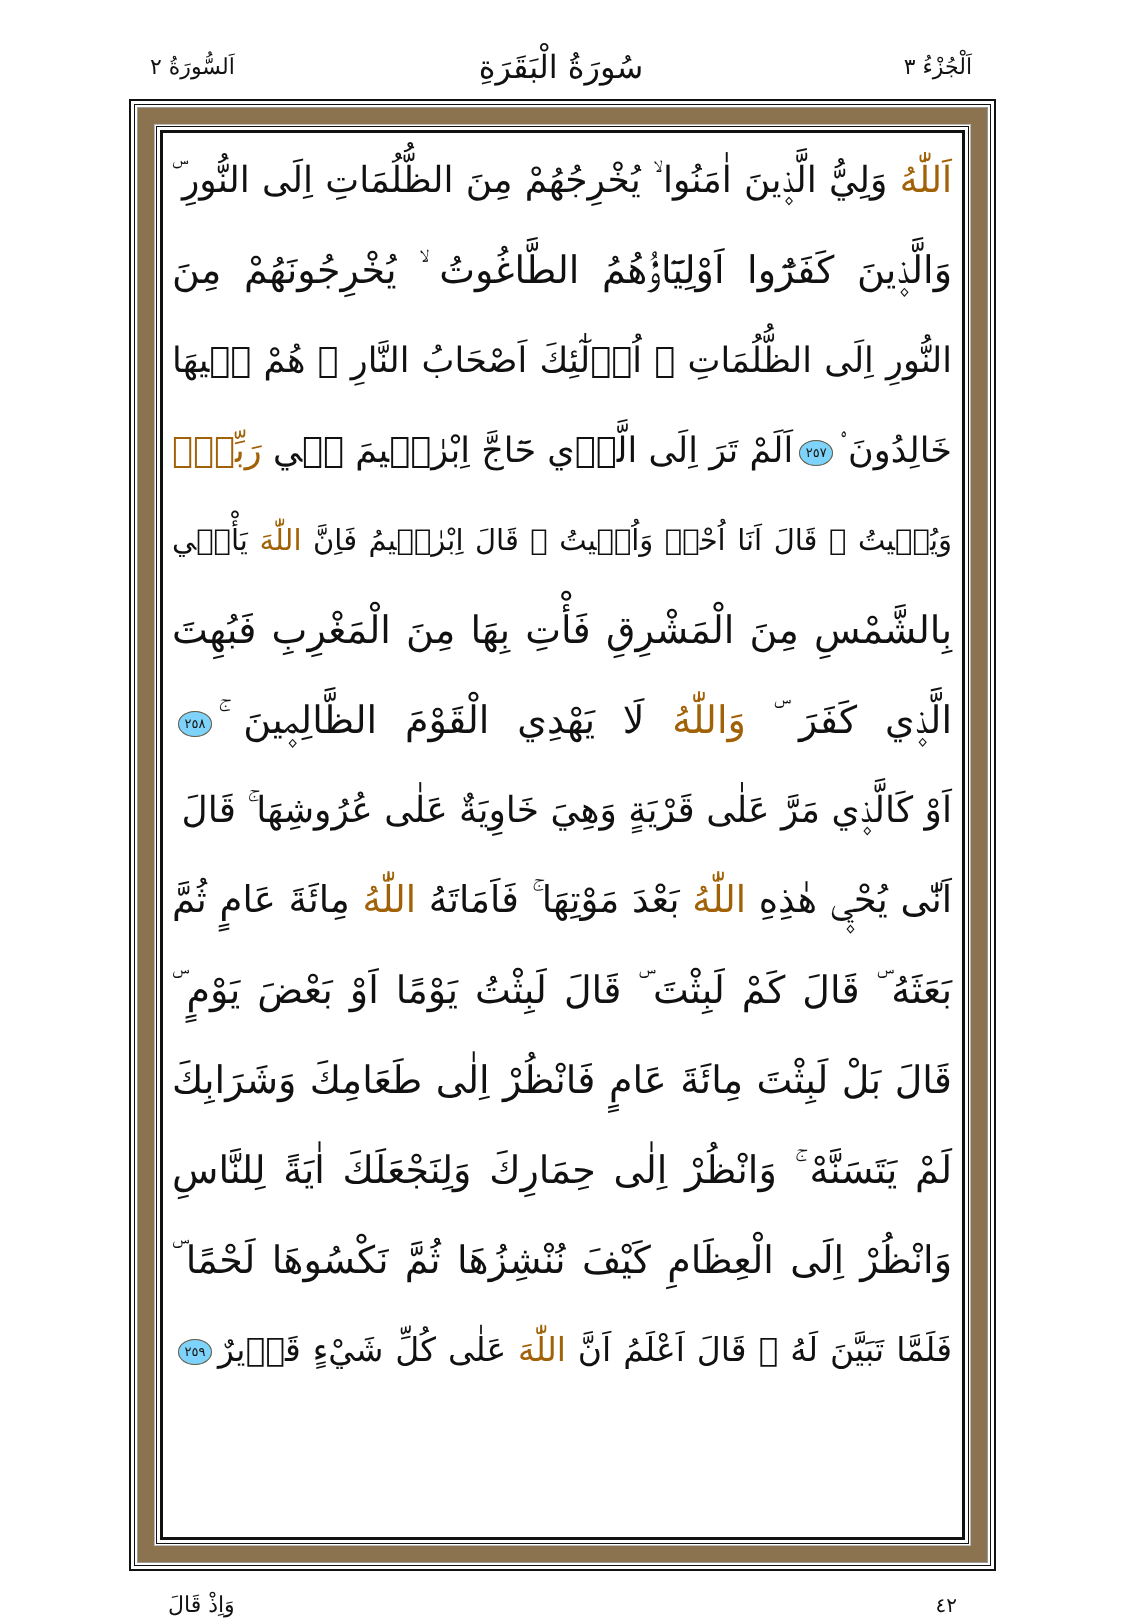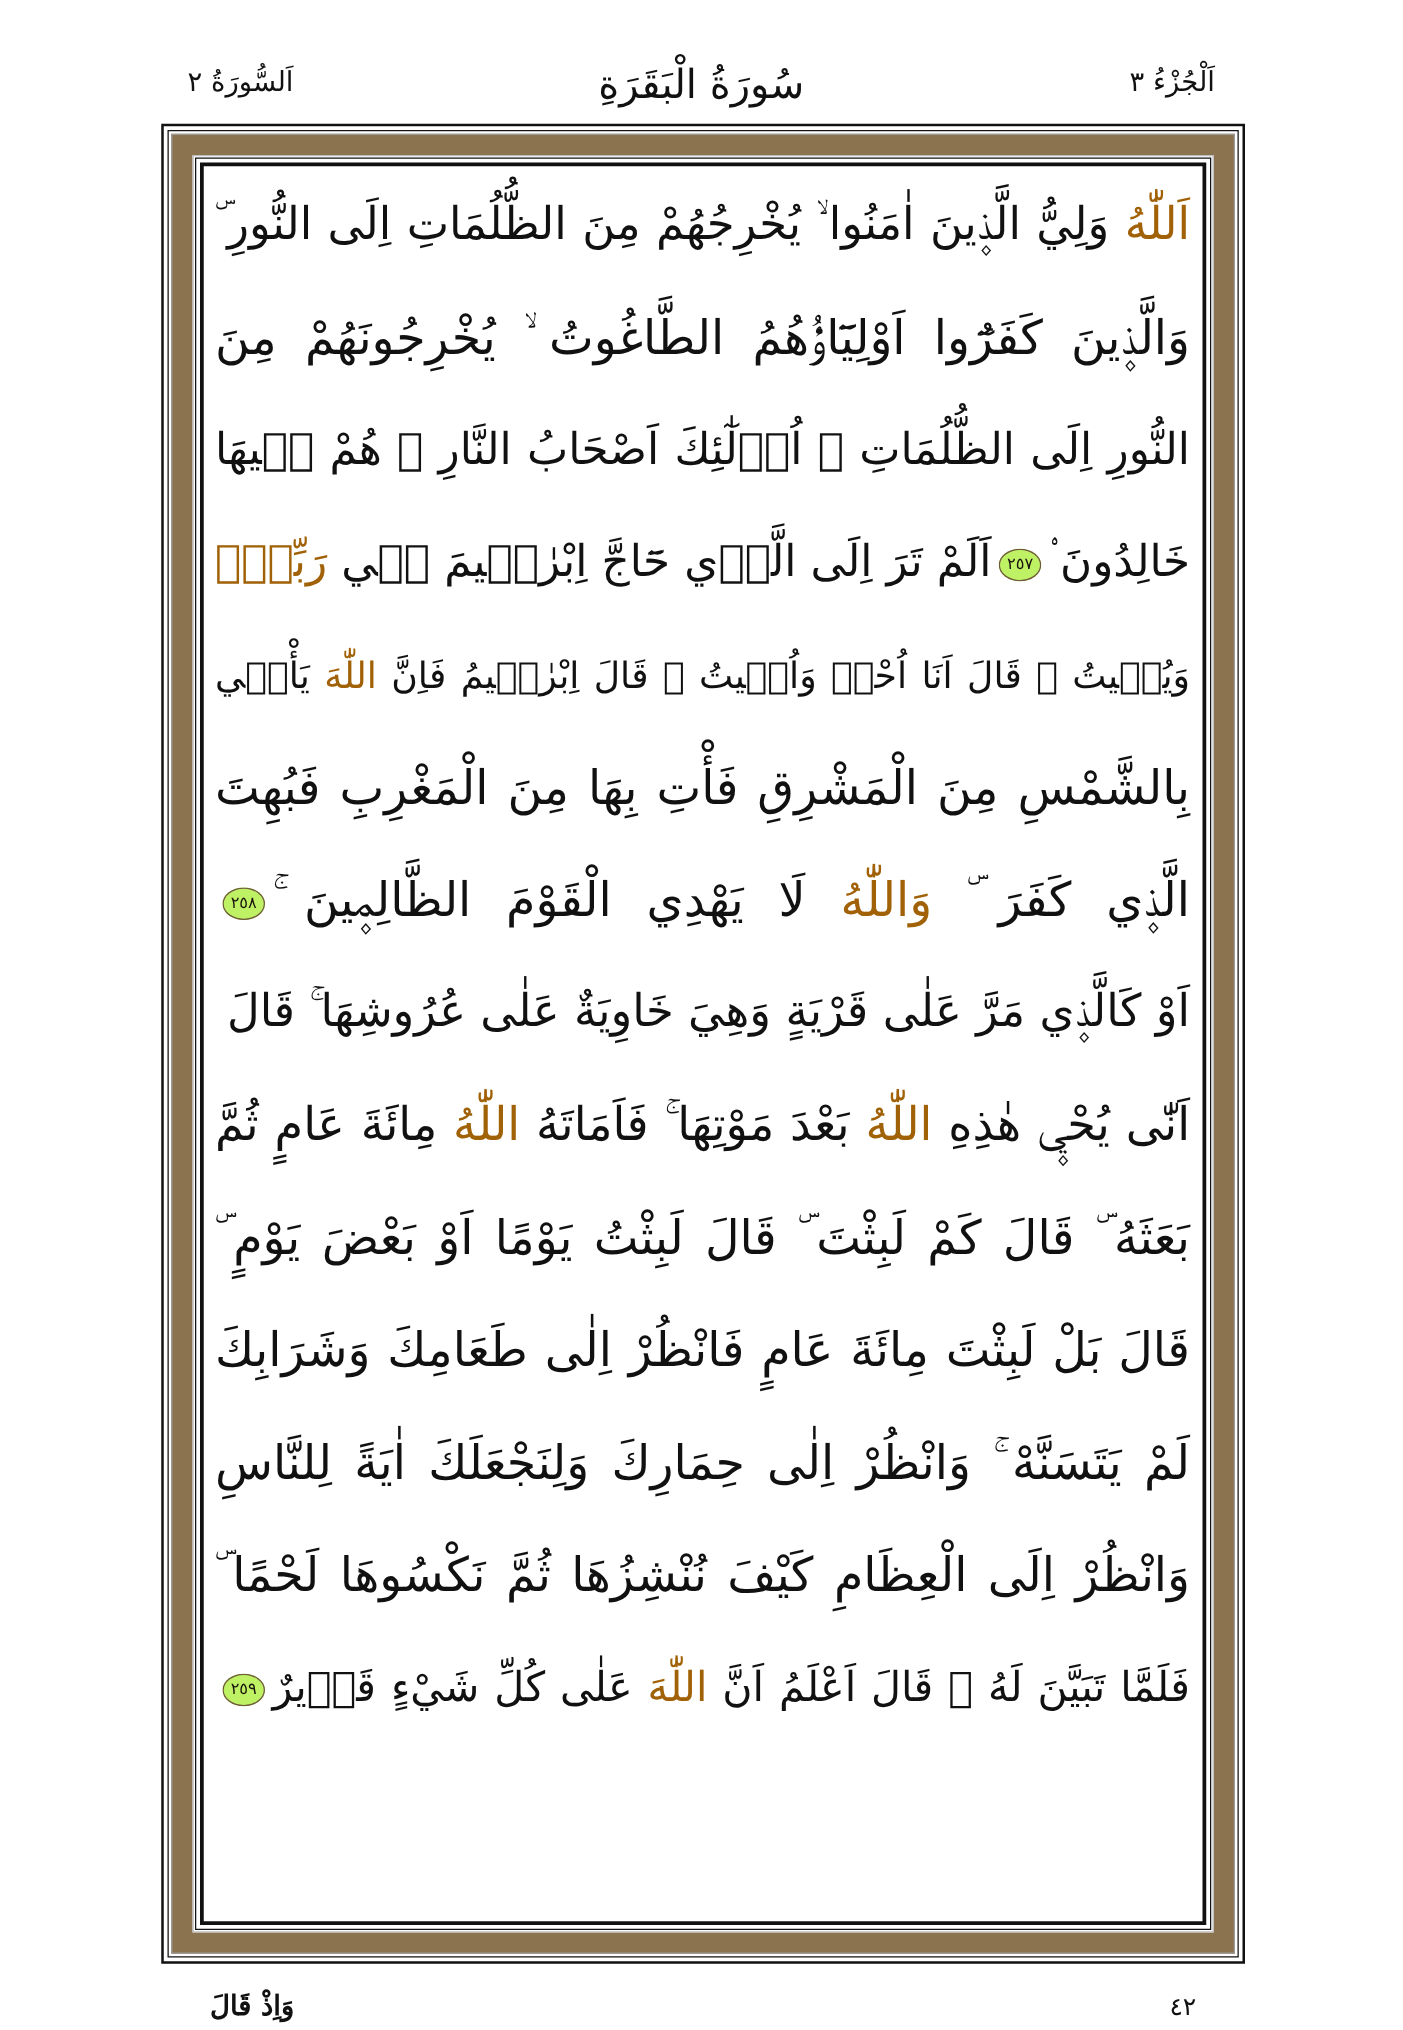--- a/index.html
+++ b/index.html
@@ -46,29 +46,29 @@
   .line {
     height: 90px; line-height: 90px; font-size: 38px;
     text-align: justify; text-align-last: justify; white-space: nowrap;
     overflow: visible; direction: rtl;
   }
   .seg { white-space: pre; }
   .red { color: #a16207; }
   .marker {
     display: inline-block; vertical-align: middle;
     width: 34px; height: 26px; border-radius: 50%;
-    background: #bef264; color: #1a140c;
+    background: #7dd3fc; color: #1a140c;
     font-size: 13px; line-height: 26px; text-align: center;
     box-shadow: 0 0 0 1px #6e5a3c inset;
     margin: 0 6px; font-family: "DejaVu Sans", sans-serif;
     text-align-last: center;
   }
 
   .ftr { position: absolute; top: 1590px; font-size: 22px; line-height: 30px; direction: rtl; white-space: nowrap; }
-  .ftr-catchword { left: 168px; font-weight: bold; }
+  .ftr-catchword { left: 168px; }
   .ftr-page { right: 165px; font-size: 20px; }
 </style>
 </head>
 <body>
 
 <div>
   <div class="hdr hdr-juz">اَلْجُزْءُ ٣</div>
   <div class="hdr hdr-surah-name">سُورَةُ الْبَقَرَةِ</div>
   <div class="hdr hdr-surah-num">اَلسُّورَةُ ٢</div>
 

